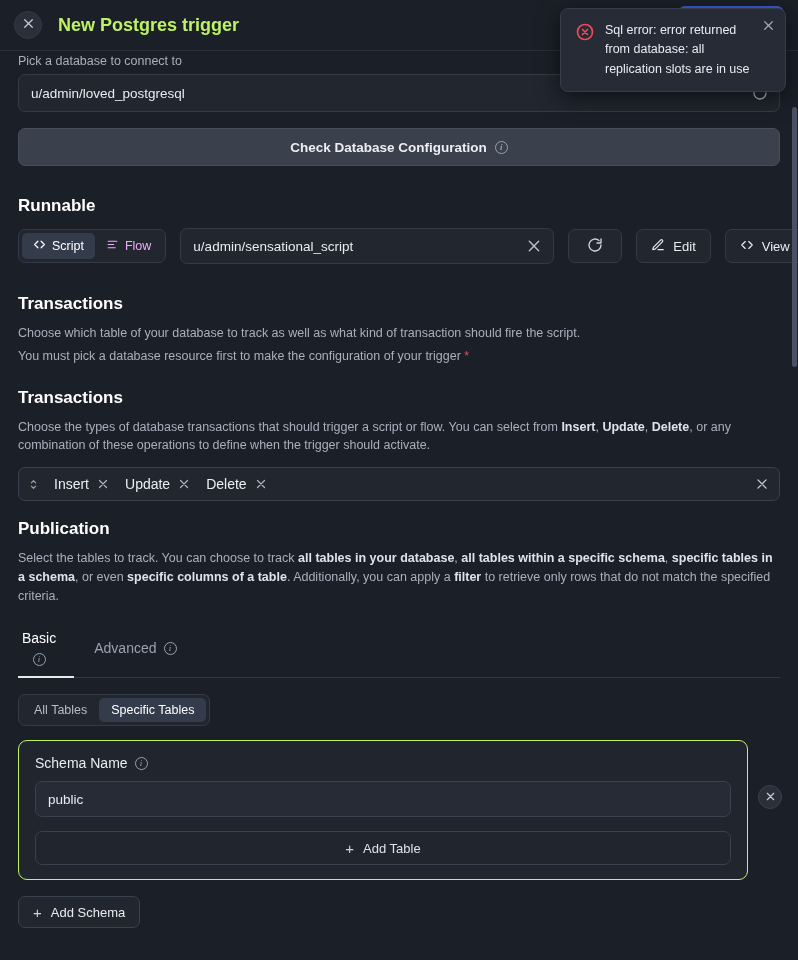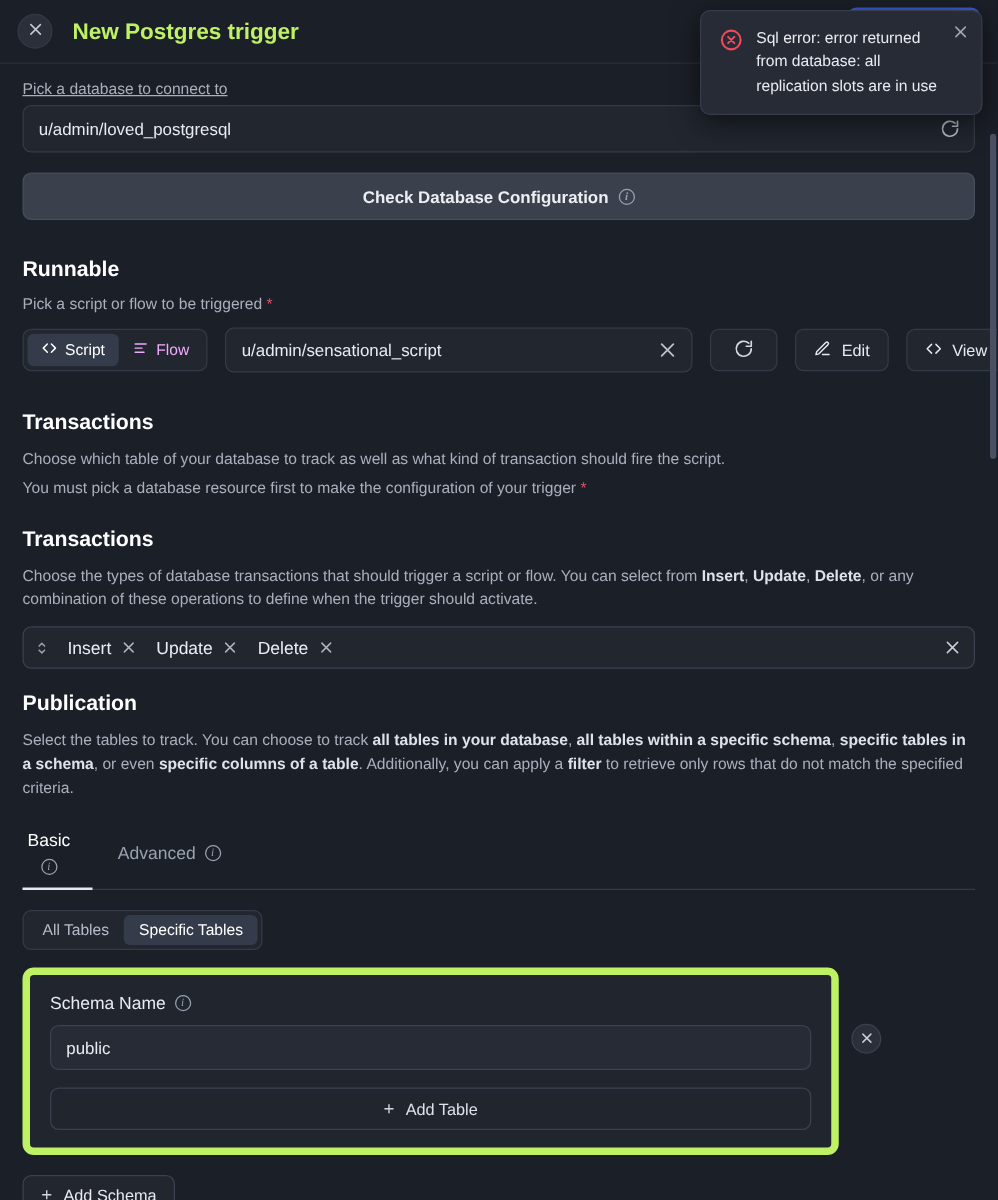--- a/index.html
+++ b/index.html
@@ -213,22 +213,22 @@
     display: flex; align-items: center; padding: 0 12px;
     border-radius: 5px; font-size: 12.5px; color: #b6bcc9; cursor: pointer;
   }
   .seg2-item.active { background: #343b4a; color: #ffffff; }
 
   
   .schema-wrap {
     position: relative; margin-top: 14px; display: flex; align-items: flex-start; gap: 10px;
   }
   .schema-card {
-    flex: none; width: 653px;
-    background: #20252e; border: 6px solid #bef264; border-radius: 9px;
+    flex: none; width: 730px;
+    background: #20252e; border: 1px solid #bef264; border-radius: 9px;
     padding: 14px 16px 14px 16px;
   }
   .schema-label {
     display: flex; align-items: center; gap: 7px;
     font-size: 14px; color: #e9ebf1; margin-bottom: 10px;
   }
   .schema-input {
     width: 100%; height: 36px;
     background: #262b35; border: 1px solid #3a4150; border-radius: 7px;
     color: #e9ebf1; font-size: 13.5px; padding: 0 12px;
@@ -297,42 +297,38 @@
           <path d="M5 5 L19 19 M19 5 L5 19"></path>
         </svg>
     </span>
   </div>
 
   <div class="body">
 
     <div class="scrollbar"></div>
 
     
-    <div class="small-label" style="margin-top:13px;text-decoration:underline;">Pick a database to connect to</div>
+    <div class="small-label" style="margin-top:3px;">Pick a database to connect to</div>
     <div class="field-row" style="margin-top:6px;">
       <input class="text-input" value="u/admin/loved_postgresql" style="">
       <span class="input-right-icon">
         <svg viewBox="0 0 24 24" fill="none" stroke="currentColor" stroke-width="2" stroke-linecap="round" stroke-linejoin="round">
             <path d="M21 12a9 9 0 1 1-3-6.7"></path>
             <path d="M21 3v6h-6"></path>
           </svg>
       </span>
     </div>
 
     <button class="wide-btn">
       <span>Check Database Configuration</span>
       <span class="info-i">i</span>
     </button>
 
     
     <h2 class="section">Runnable</h2>
-    <div class="small-label">
-      <span>Pick a script or flow to be triggered</span>
-      <span class="req">*</span>
-    </div>
 
     <div class="runnable-row">
       <div class="seg">
         <div class="seg-item active">
           <span>
             <svg viewBox="0 0 24 24" fill="none" stroke="currentColor" stroke-width="2.2" stroke-linecap="round" stroke-linejoin="round">
                 <path d="M9 18l-6-6 6-6M15 6l6 6-6 6"></path>
               </svg>
           </span>
           <span>Script</span>

